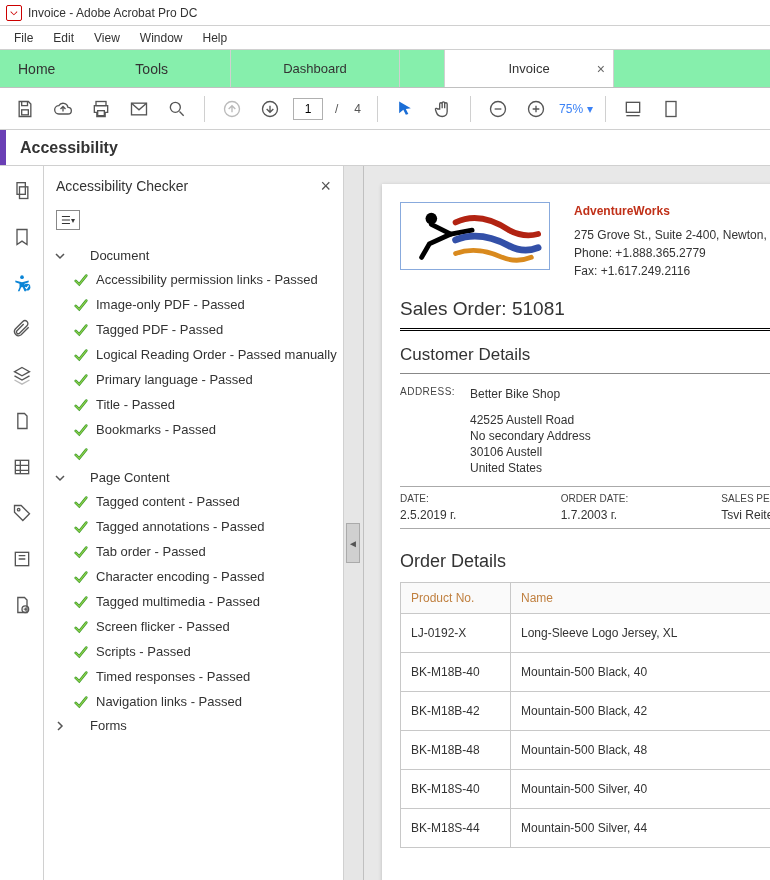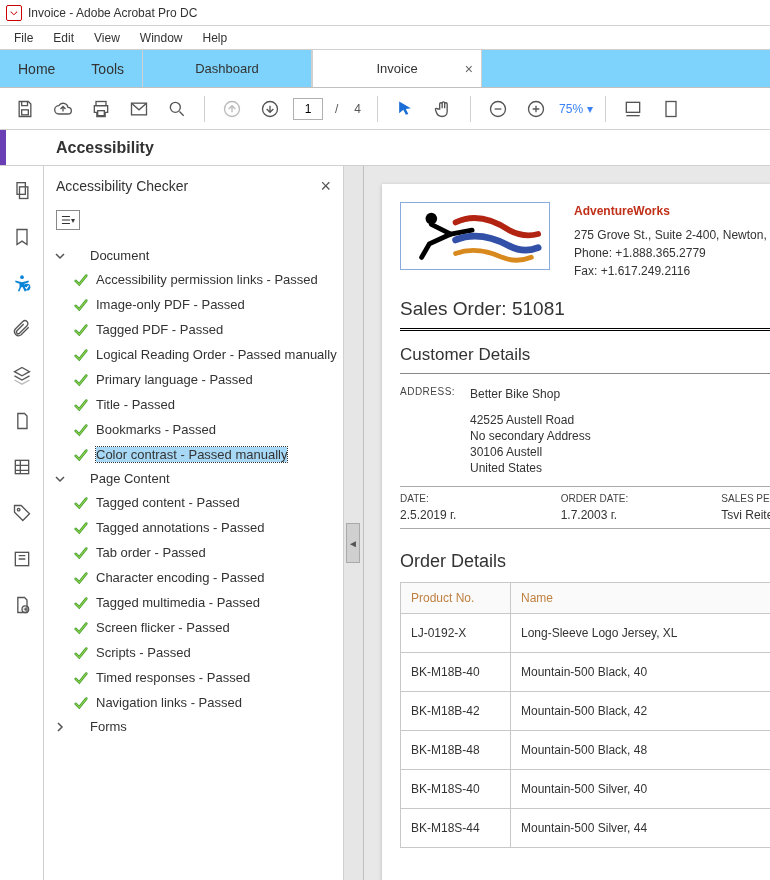--- a/index.html
+++ b/index.html
@@ -8,39 +8,39 @@
 
 .titlebar { height: 26px; display: flex; align-items: center; padding: 0 6px; gap: 6px; border-bottom: 1px solid #d0d0d0; }
 .titlebar .pdf-icon { width: 16px; height: 16px; border: 1px solid #c00; border-radius: 2px; display: flex; align-items: center; justify-content: center; font-size: 9px; color: #c00; font-weight: bold; }
 .titlebar .title { font-size: 12px; }
 
 
 .menubar { height: 24px; display: flex; align-items: center; padding: 0 4px; gap: 0; border-bottom: 1px solid #d0d0d0; }
 .menubar .item { padding: 3px 10px; font-size: 12px; cursor: default; }
 
 
-.tabbar { height: 38px; background: #7dd3fc; display: flex; align-items: stretch; border-bottom: 1px solid #c0c0c0; }
+.tabbar { height: 38px; background: #86efac; display: flex; align-items: stretch; border-bottom: 1px solid #c0c0c0; gap: 44px; }
 .tabbar .home, .tabbar .tools { padding: 0 18px; display: flex; align-items: center; font-size: 14px; cursor: default; }
 .tabbar .doc-tab { padding: 0 40px; display: flex; align-items: center; font-size: 13px; border-left: 1px solid #d0d0d0; border-right: 1px solid #d0d0d0; position: relative; min-width: 170px; justify-content: center; }
 .tabbar .doc-tab.active { background: #fff; }
 .tabbar .doc-tab .close { position: absolute; right: 8px; font-size: 14px; color: #666; }
 
 
 .toolbar { height: 42px; display: flex; align-items: center; padding: 0 10px; gap: 8px; border-bottom: 1px solid #d0d0d0; }
 .toolbar .tbtn { width: 30px; height: 30px; display: flex; align-items: center; justify-content: center; color: #555; cursor: default; }
 .toolbar .tbtn svg { width: 20px; height: 20px; }
 .toolbar .sep { width: 1px; height: 26px; background: #d0d0d0; margin: 0 4px; }
 .toolbar .page-input { width: 30px; height: 22px; text-align: center; border: 1px solid #b0b0b0; font-size: 12px; }
 .toolbar .page-total { font-size: 12px; color: #555; padding: 0 4px; }
 .toolbar .zoom { font-size: 12px; color: #3b82f6; display: flex; align-items: center; gap: 4px; }
 
 
 .accent-strip { height: 36px; display: flex; align-items: center; border-bottom: 1px solid #d0d0d0; }
 .accent-strip .bar { width: 6px; height: 100%; background: #6a3fb5; }
-.accent-strip .label { font-size: 16px; font-weight: 600; padding-left: 14px; margin-left: 36px; }
+.accent-strip .label { font-size: 16px; font-weight: 600; padding-left: 14px; }
 
 
 .main { display: flex; height: calc(880px - 26px - 24px - 38px - 42px - 36px); }
 
 
 .rail { width: 44px; background: #fff; border-right: 1px solid #d0d0d0; display: flex; flex-direction: column; align-items: center; padding-top: 14px; gap: 24px; }
 .rail .ricon { width: 22px; height: 22px; color: #555; display: flex; align-items: center; justify-content: center; }
 .rail .ricon svg { width: 20px; height: 20px; }
 .rail .ricon.active { color: #0a84d6; }
 
@@ -346,21 +346,20 @@
                 <path d="M2 9 L6 13 L14 3" stroke="#3a9a2a" stroke-width="3" fill="none" stroke-linecap="round"></path>
                 <path d="M2 9 L6 13 L14 3" stroke="#8ed04a" stroke-width="1.5" fill="none" stroke-linecap="round"></path>
               </svg>
               <span>Bookmarks - Passed</span>
             </div>
             <div class="tree-item selected">
               <svg class="chk" viewBox="0 0 16 16">
                 <path d="M2 9 L6 13 L14 3" stroke="#3a9a2a" stroke-width="3" fill="none" stroke-linecap="round"></path>
                 <path d="M2 9 L6 13 L14 3" stroke="#8ed04a" stroke-width="1.5" fill="none" stroke-linecap="round"></path>
               </svg>
-              <span>Color contrast - Passed manually</span>
             </div>
           </div>
         </div>
         <div class="tree-sec">
           <div class="sec-hdr">
             <svg class="caret" viewBox="0 0 12 12">
               <path d="M2 4 L6 8 L10 4" stroke="#555" stroke-width="1.5" fill="none"></path>
             </svg>
             <span style="padding-left:16px">Page Content</span>
           </div>

